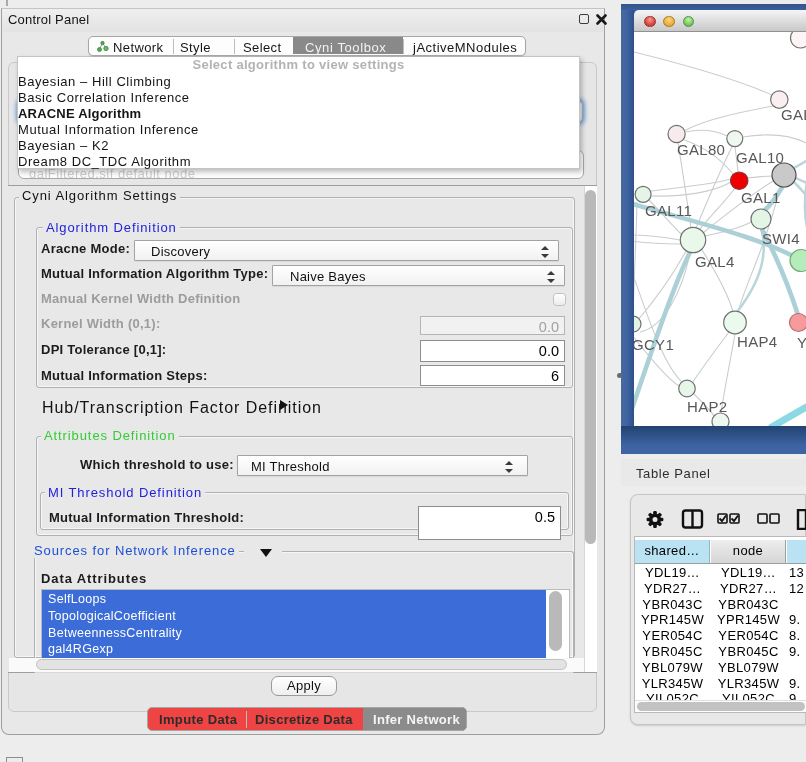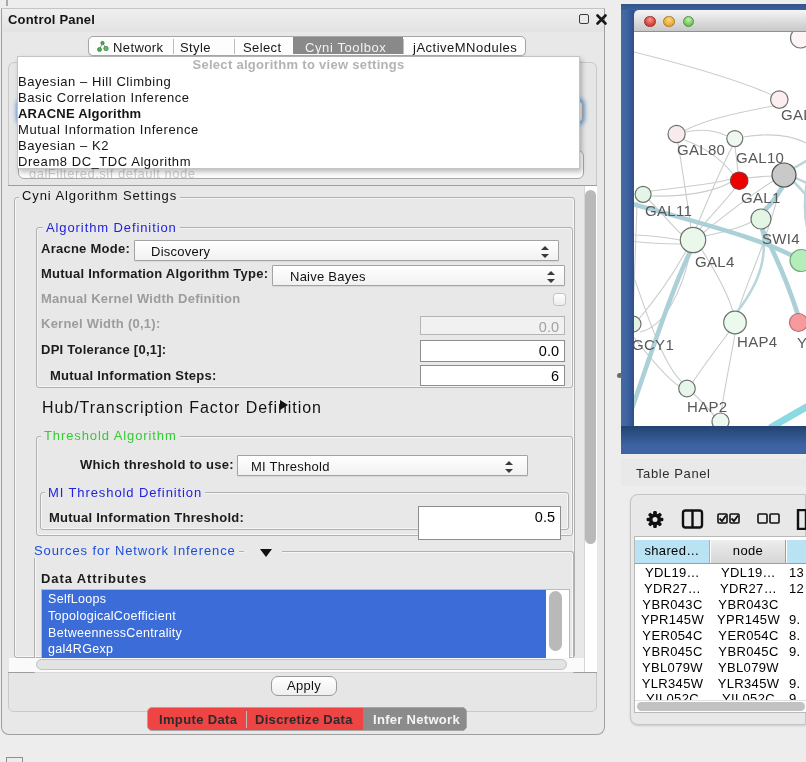--- a/index.html
+++ b/index.html
@@ -28,21 +28,21 @@
 </head>
 <body>
 
 <div class="abs" id="leftwin" style="left:1px; top:8px; width:604px; height:727px;
   background:#e8e8e8; border:1px solid #9f9f9f; border-top-color:#c4c4c4;
   border-radius:1px 1px 8px 8px;"></div>
 <div class="abs" style="left:6px; top:0; width:2px; height:6px; background:#aaa;"></div>
 
 <div class="abs" style="left:2px; top:9px; width:602px; height:23px;
   background:linear-gradient(#efefef,#e3e3e3);"></div>
-<div class="abs" style="left:8px; top:12px; font-size:13px; color:#141414; letter-spacing:0.2px;font-weight:bold;">Control Panel</div>
+<div class="abs" style="left:8px; top:12px; font-size:13px; color:#141414; letter-spacing:0.2px;">Control Panel</div>
 <div class="abs" style="left:579px; top:14px; width:10px; height:10px;
   border:1.5px solid #3c3c3c; border-radius:2px;"></div>
 <svg class="abs" style="left:596px; top:14px;" width="11" height="11" viewBox="0 0 11 11">
   <path d="M1.5 1.5 L9.5 9.5 M9.5 1.5 L1.5 9.5" stroke="#1a1a1a" stroke-width="2.6" stroke-linecap="round"></path>
 </svg>
 
 <div class="abs" style="left:8px; top:62px; width:589px; height:650px;
   background:#e6e6e6; border:1px solid #c9c9c9; border-radius:6px;"></div>
 
 <div class="abs" style="left:18px; top:100px; width:565px; height:23px; border-radius:5px;
@@ -77,29 +77,29 @@
 <div class="abs" style="left:553px; top:293px; width:13px; height:13px; border:1px solid #c0c0c0;
   border-radius:3.5px; background:linear-gradient(#fefefe,#ededed);"></div>
 
 <div class="lbl dis" style="left:41px; top:316px;">Kernel Width (0,1):</div>
 <div class="field" style="left:420px; top:316px; width:145px; height:19px;
   background:#f1f1f1; border-color:#b5b5b5; color:#a2a2a2;">0.0</div>
 
 <div class="lbl" style="left:41px; top:342px;">DPI Tolerance [0,1]:</div>
 <div class="field" style="left:420px; top:340px; width:145px; height:22px;">0.0</div>
 
-<div class="lbl" style="left:50px; top:367.5px;">Mutual Information Steps:</div>
+<div class="lbl" style="left:41px; top:367.5px;">Mutual Information Steps:</div>
 <div class="field" style="left:420px; top:365px; width:145px; height:21px;">6</div>
 
 <div class="abs" style="left:42px; top:399px; font-size:16px; color:#111; letter-spacing:0.95px;">Hub/Transcription Factor Definition</div>
 <div class="abs" style="left:280px; top:400px; width:0; height:0;
   border-top:5.5px solid transparent; border-bottom:5.5px solid transparent; border-left:8.5px solid #111;"></div>
 
 <div class="group" style="left:36px; top:436px; width:537px; height:100px;"></div>
-<div class="ttl" style="left:41px; top:428px; color:#33cc33;">Threshold Algorithm</div>
+<div class="ttl" style="left:41px; top:428px; color:#33cc33;">Attributes Definition</div>
 
 <div class="lbl" style="left:80px; top:456.5px;">Which threshold to use:</div>
 <div class="combo" style="left:237px; top:455px; width:291px; height:21px;">
   <span class="ctext" style="left:13px;">MI Threshold</span>
     <span class="spin" style="right:14px;"></span>
 </div>
 
 <div class="group" style="left:40px; top:492px; width:529px; height:38px;"></div>
 <div class="ttl" style="left:45px; top:485px; color:#2222dd;">MI Threshold Definition</div>
 <div class="lbl" style="left:49px; top:510px;">Mutual Information Threshold:</div>

